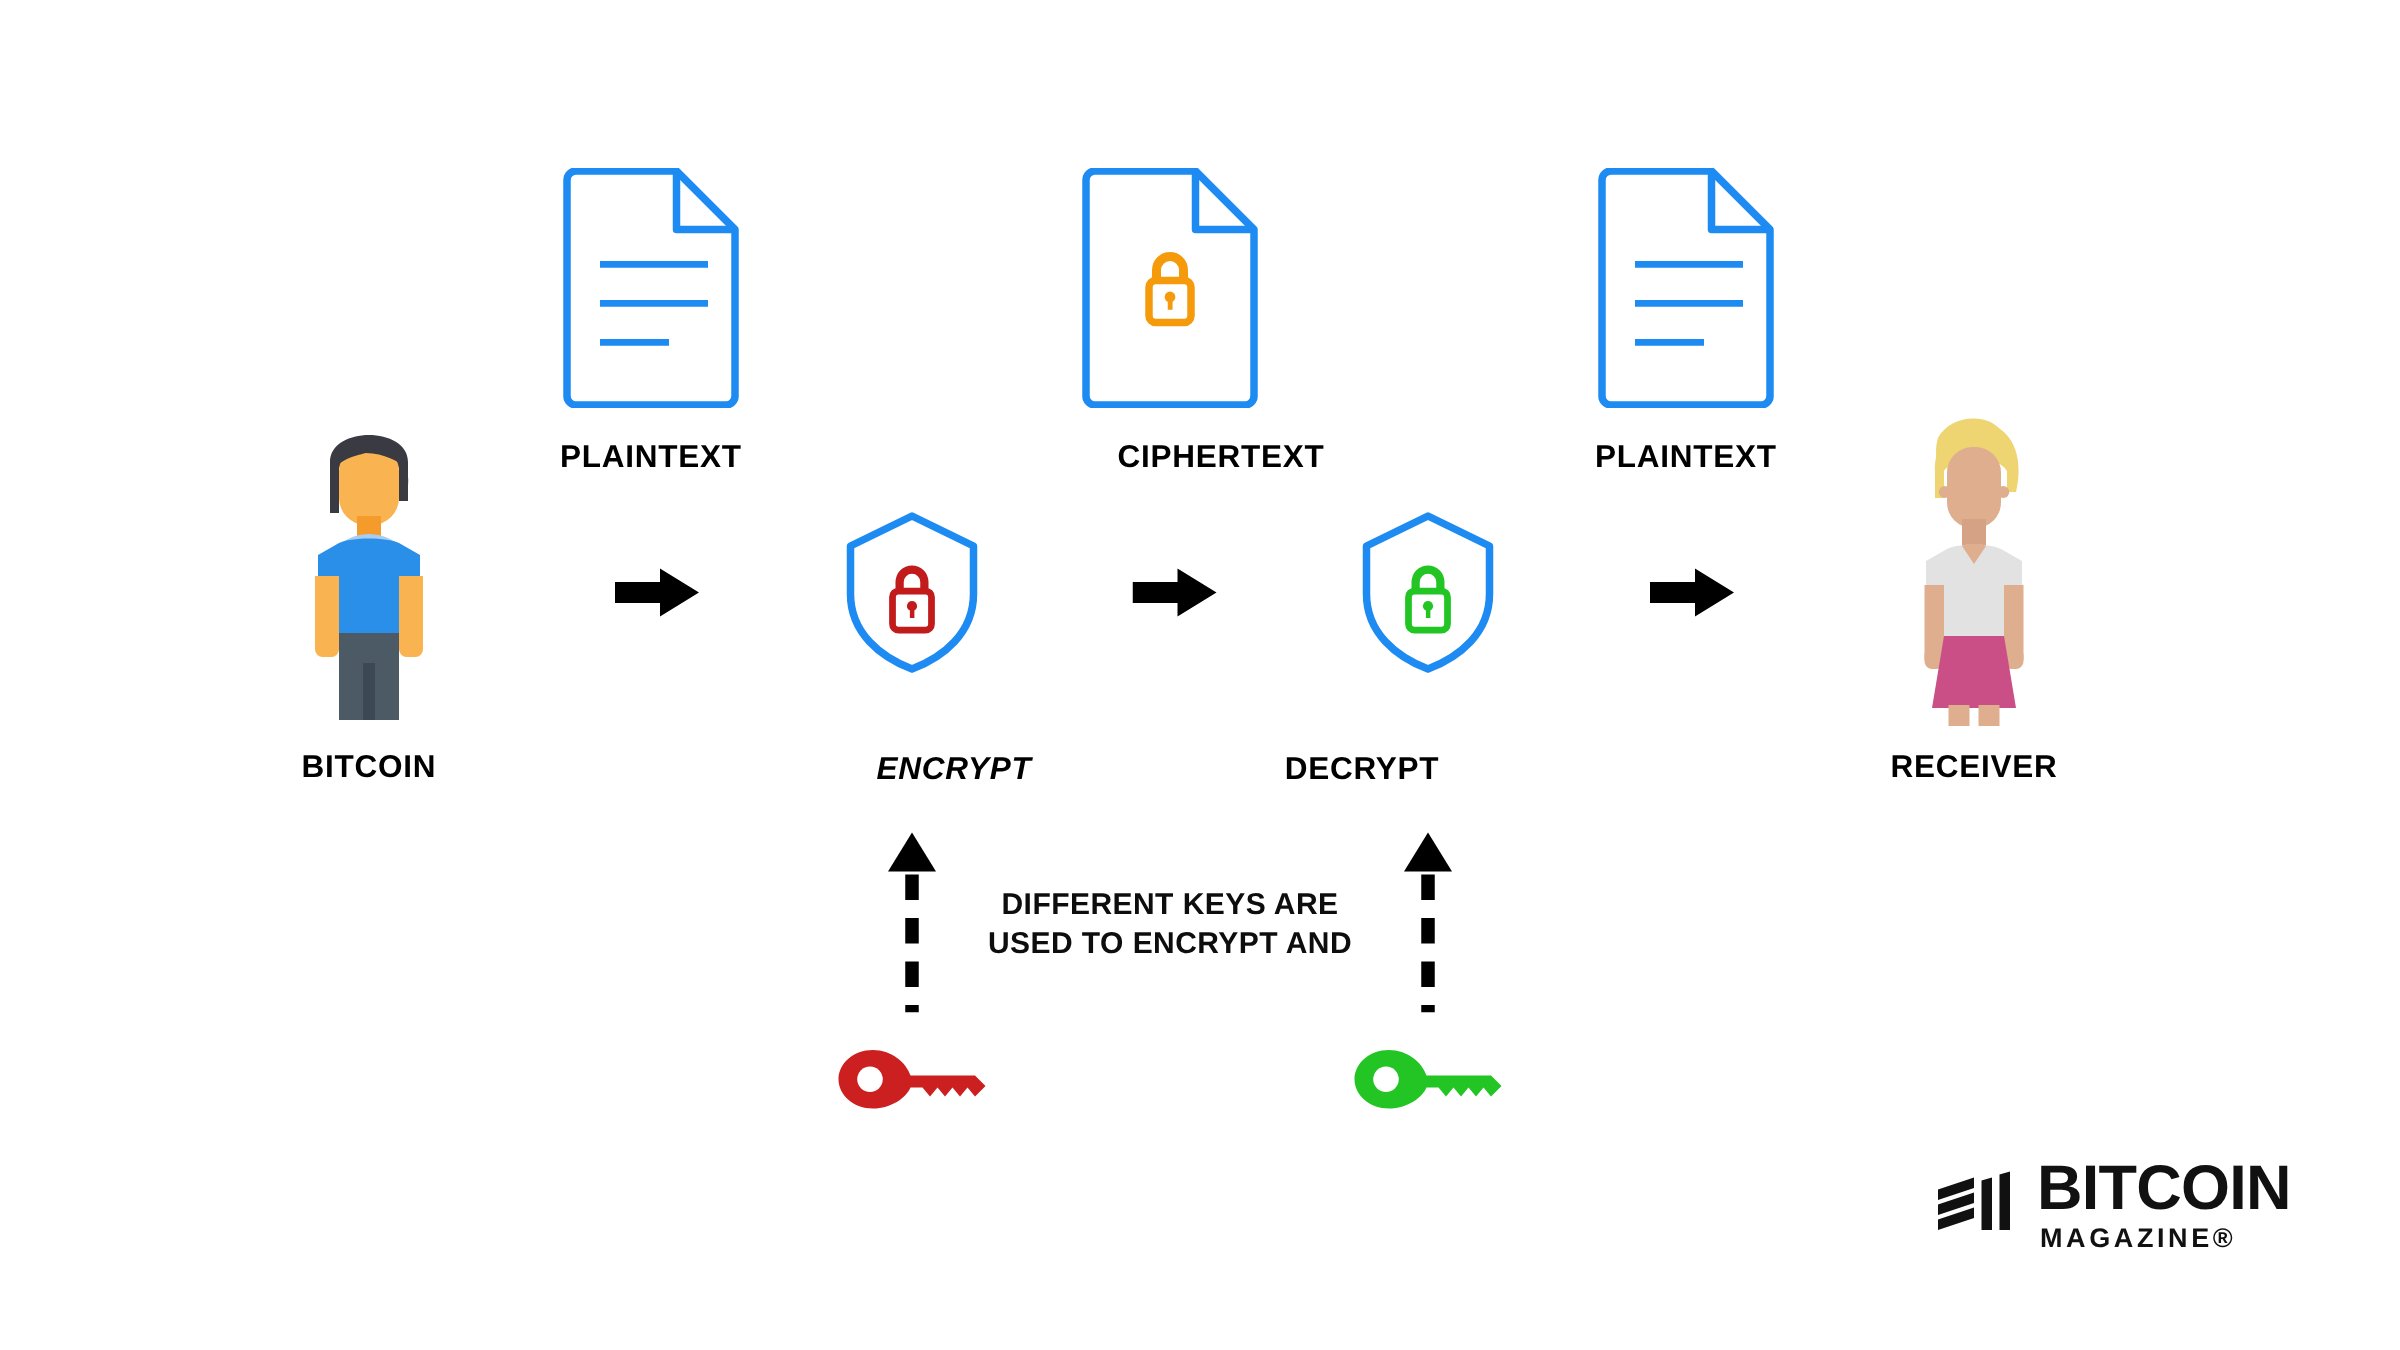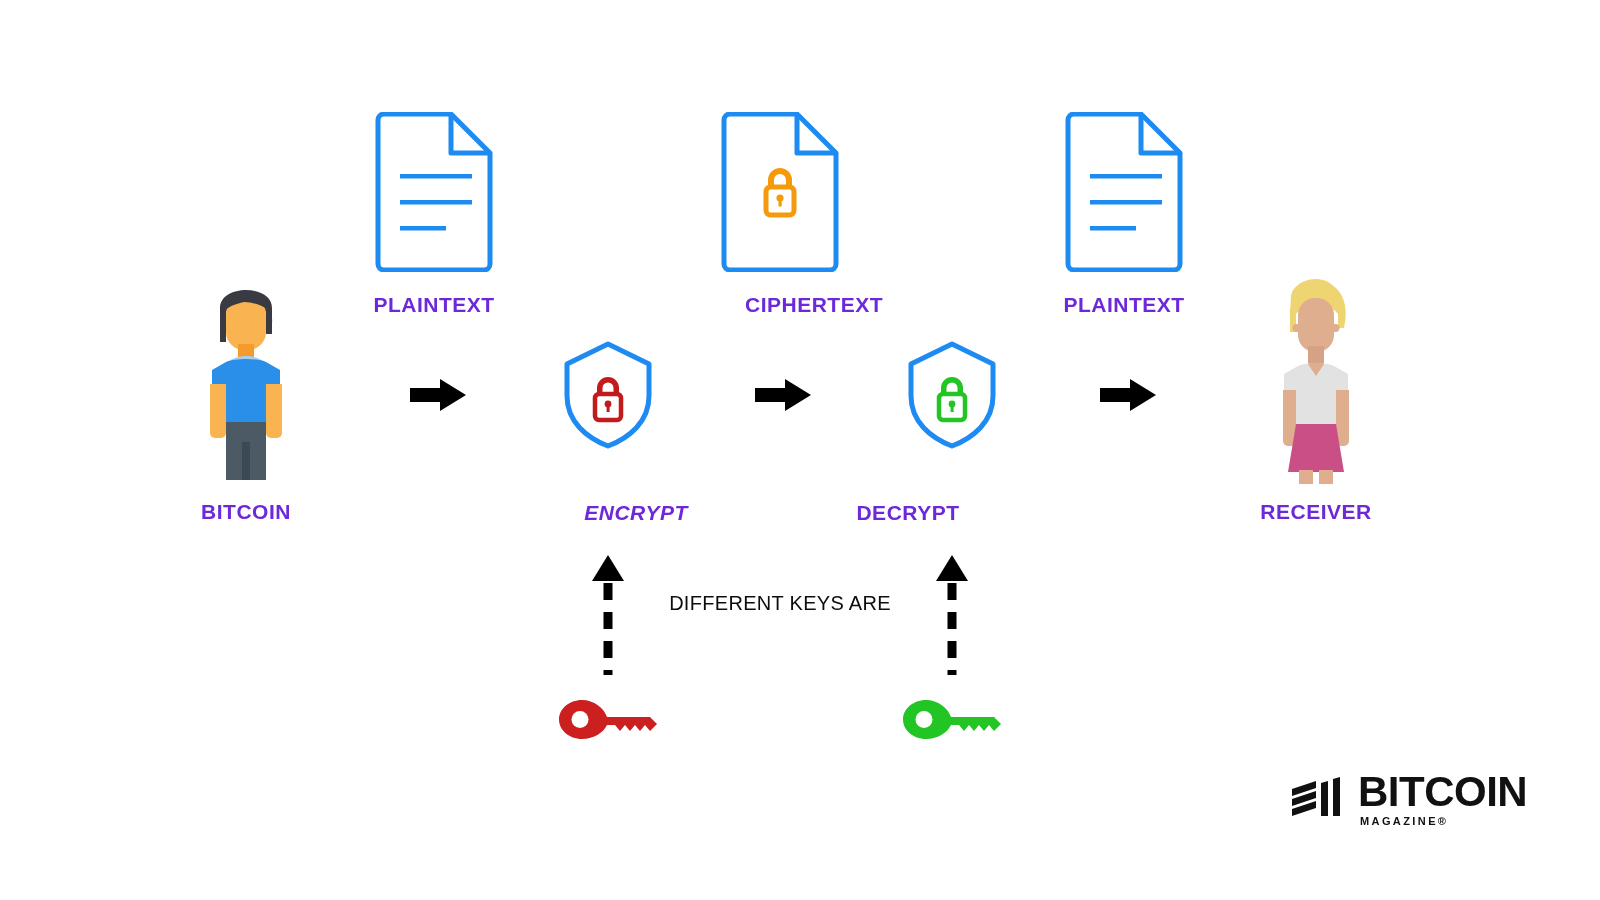--- a/index.html
+++ b/index.html
@@ -21,30 +21,30 @@
     width: 1600px;
     height: 900px;
   }
   .node { position: absolute; }
 
   
   .caption {
     position: absolute;
     text-align: center;
     font-weight: bold;
-    color: #6d28d9;
+    color: #000000;
     font-size: 21px;
     letter-spacing: 0.5px;
     white-space: nowrap;
     font-family: "Liberation Sans", sans-serif;
   }
   .center-note {
     position: absolute;
     text-align: center;
-    font-weight: normal;
+    font-weight: bold;
     color: #0d0d0d;
     font-size: 20px;
     line-height: 26px;
     letter-spacing: 0.3px;
     font-family: "Liberation Sans", sans-serif;
   }
   .center-note span { display: block; }
 
   
   .logo {
@@ -58,21 +58,21 @@
     font-family: "Liberation Sans", sans-serif;
     font-weight: bold;
     font-size: 42px;
     line-height: 40px;
     letter-spacing: -0.5px;
     color: #111111;
   }
   .logo-sub {
     font-family: "Liberation Sans", sans-serif;
     font-weight: bold;
-    font-size: 11px;
+    font-size: 18px;
     letter-spacing: 2.4px;
     color: #111111;
     margin-top: 3px;
     margin-left: 2px;
   }
 </style>
 </head>
 <body>
 
 <div class="stage">
@@ -220,20 +220,21 @@
 
   <div class="node" style="left:930px; top:553px; width:44px; height:122px;">
     <svg width="44" height="122" viewBox="0 0 44 122">
       <path d="M22 2 L38 28 L6 28 Z" fill="#000000"></path>
       <line x1="22" y1="30" x2="22" y2="122" stroke="#000000" stroke-width="9" stroke-dasharray="17 12"></line>
     </svg>
   </div>
 
   <div class="center-note" style="left:630px; top:590px; width:300px;">
     <span>DIFFERENT KEYS ARE</span>
+    <span>USED TO ENCRYPT AND</span>
   </div>
 
   <div class="node" style="left:558px; top:698px; width:100px; height:42px;">
     <svg width="100" height="42" viewBox="0 0 100 42">
       <path d="M24 2 C36 2, 46 10, 49 19 L92 19 L99 26 L92 33 L87 27 L82 33 L77 27 L72 33 L67 27 L62 33 L57 27 L49 27 C46 34, 36 41, 24 41 C11 41, 1 32, 1 21.5 C1 11, 11 2, 24 2 Z" fill="#cc1f1f"></path>
       <circle cx="22" cy="21.5" r="8.5" fill="#ffffff"></circle>
     </svg>
   </div>
 
   <div class="node" style="left:902px; top:698px; width:100px; height:42px;">

